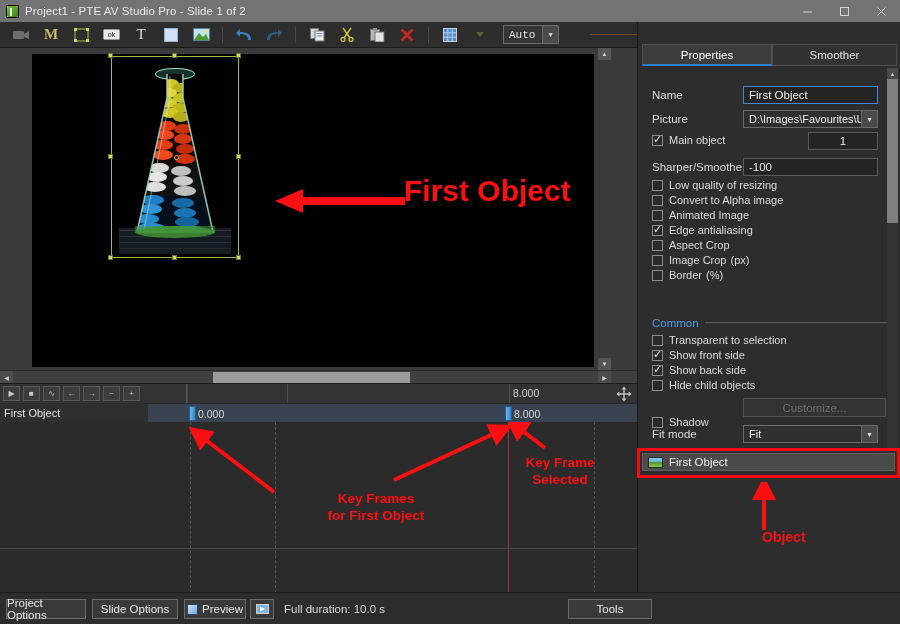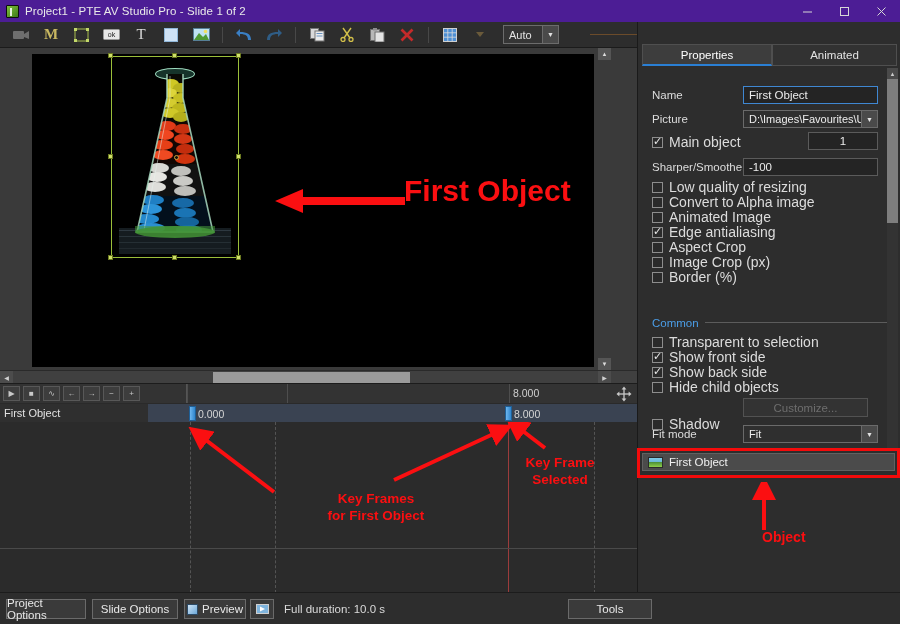--- a/index.html
+++ b/index.html
@@ -9,21 +9,21 @@
     font-family: "Liberation Sans", sans-serif;
     font-size: 11px;
     color: #d8d8d8;
     overflow: hidden;
   }
   #app { position: relative; width: 900px; height: 624px; background: #2b2b2b; }
 
   
   #titlebar {
     position: absolute; left: 0; top: 0; width: 900px; height: 22px;
-    background: #4c1d95; display: flex; align-items: center;
+    background: #737373; display: flex; align-items: center;
   }
   #title-icon {
     width: 13px; height: 13px; margin-left: 6px; margin-right: 6px;
     background: linear-gradient(135deg,#7ec13d 0%,#3f7a16 100%);
     border: 1px solid #0c0c0c; border-radius: 1px; position: relative;
   }
   #title-icon::after {
     content:""; position:absolute; left:3px; top:2px; width:2px; height:8px;
     background:#ffffff; opacity:.85;
   }
@@ -45,21 +45,21 @@
     width: 28px; height: 22px; display: flex; align-items: center; justify-content: center;
     margin: 0 1px;
   }
   .tsep { width: 1px; height: 16px; background: #484848; margin: 0 6px; }
   .tbtn svg { display: block; }
   .mletter { font-family: "Liberation Serif", serif; font-size: 15px; color: #c9b861; font-weight: bold; }
   .tletter { font-family: "Liberation Serif", serif; font-size: 15px; color: #dcdcdc; }
 
   #auto-combo {
     display: flex; align-items: center; height: 19px; width: 56px;
-    border: 1px solid #6c6c6c; background: #353535; margin-left: 8px;
+    border: 1px solid #6c6c6c; background: #353535; margin-left: 8px; font-family: Liberation Mono, monospace;
   }
   #auto-combo .val { flex: 1; padding-left: 5px; font-size: 11px; color: #e4e4e4; }
   #auto-combo .arw {
     width: 16px; height: 17px; background: #4a4a4a; border-left: 1px solid #6c6c6c;
     display: flex; align-items: center; justify-content: center; color: #e0e0e0; font-size: 7px;
   }
 
   .navarrow {
     width: 18px; height: 18px; border: 1px solid #5a5a5a; background: #3a3a3a;
     display: flex; align-items: center; justify-content: center; color: #d0d0d0; font-size: 8px;
@@ -226,21 +226,21 @@
   }
   .chk { position: absolute; display: flex; align-items: center; }
   .box {
     width: 11px; height: 11px; border: 1px solid #8d8d8d; background: #2a2a2a;
     margin-right: 6px; position: relative; flex: none;
   }
   .box.on::after {
     content: "✓"; position: absolute; left: 0px; top: -3px;
     font-size: 11px; color: #e8e8e8; line-height: 13px;
   }
-  .chk .ctext { font-size: 14px; color: #dcdcdc; white-space: nowrap; }
+  .chk .ctext { font-size: 11px; color: #dcdcdc; white-space: nowrap; }
   .blue { color: #4b9ee8; }
   #common-hdr {
     position: absolute; left: 14px; top: 250px; width: 235px; height: 13px;
     display: flex; align-items: center;
   }
   #common-hdr .ctitle { font-size: 11.5px; color: #4b9ee8; margin-right: 6px; white-space: nowrap; }
   #common-hdr .cline { flex: 1; height: 1px; background: #5c5c5c; }
   .btn-disabled {
     position: absolute; height: 19px; border: 1px solid #525252; background: #333333;
     color: #6e6e6e; font-size: 11.5px; display: flex; align-items: center; justify-content: center;
@@ -619,21 +619,21 @@
       <div class="tl-note" style="left:291px; top:68px; width:170px;">Key Frames
 for First Object</div>
       <div class="tl-note" style="left:505px; top:32px; width:110px;">Key Frame
 Selected</div>
     </div>
   </div>
 
   <div id="rpanel">
     <div id="tabs">
       <div class="tab active" id="tab-properties">Properties</div>
-      <div class="tab" id="tab-animation">Animated</div>
+      <div class="tab" id="tab-animation">Smoother</div>
     </div>
 
     <div id="prop-body">
       <div class="row" style="top:20px;">
           <span class="lbl">Name</span>
         </div>
       <div class="fld focus" style="left:105px; top:20px; width:135px;">First Object</div>
 
       <div class="row" style="top:44px;">
           <span class="lbl">Picture</span>
@@ -704,21 +704,21 @@
       </div>
       <div class="chk" style="left:14px; top:313px;">
         <span class="box"></span>
         <span class="ctext">Hide child objects</span>
       </div>
 
       <div class="chk" style="left:14px; top:350px;">
         <span class="box"></span>
         <span class="ctext">Shadow</span>
       </div>
-      <div class="btn-disabled" style="left:105px; top:332px; width:125px;">Customize...</div>
+      <div class="btn-disabled" style="left:105px; top:332px; width:143px;">Customize...</div>
 
       <div class="row" style="top:359px;">
           <span class="lbl">Fit mode</span>
         </div>
       <div class="combo" style="left:105px; top:359px; width:135px;">
         <div class="cval">Fit</div>
         <div class="carw">▼</div>
       </div>
 
       <div class="row" style="top:383px;">

